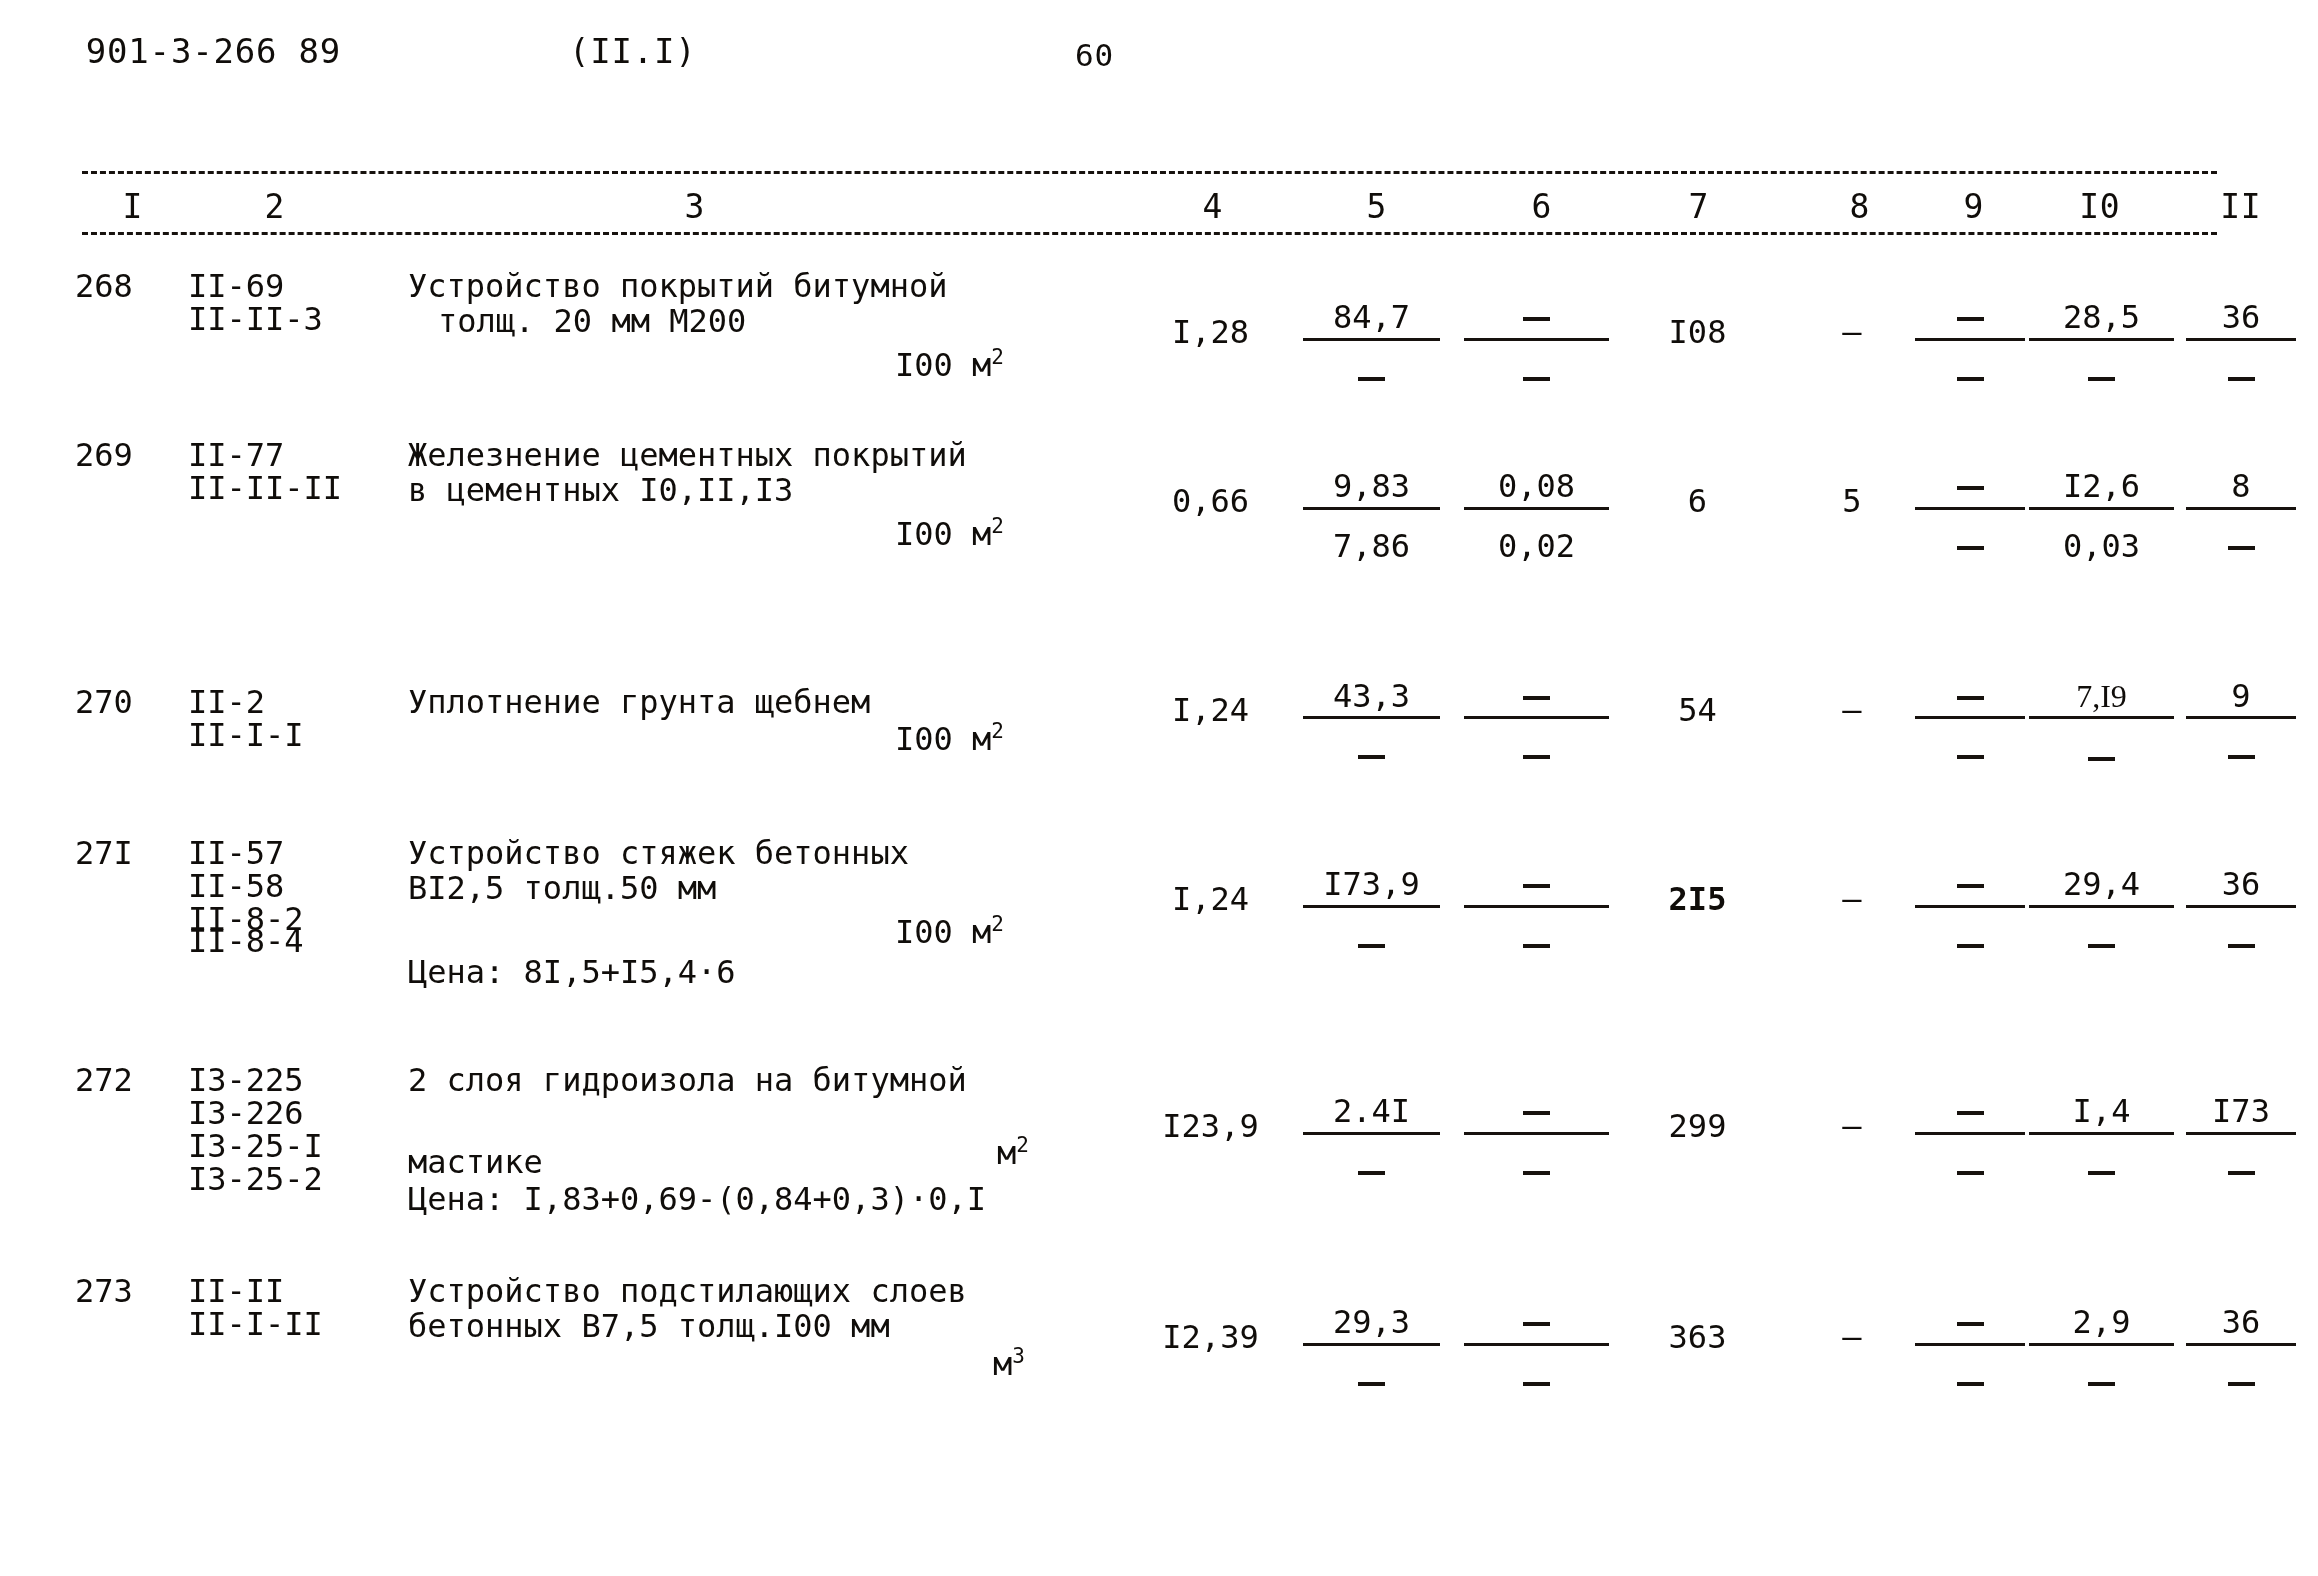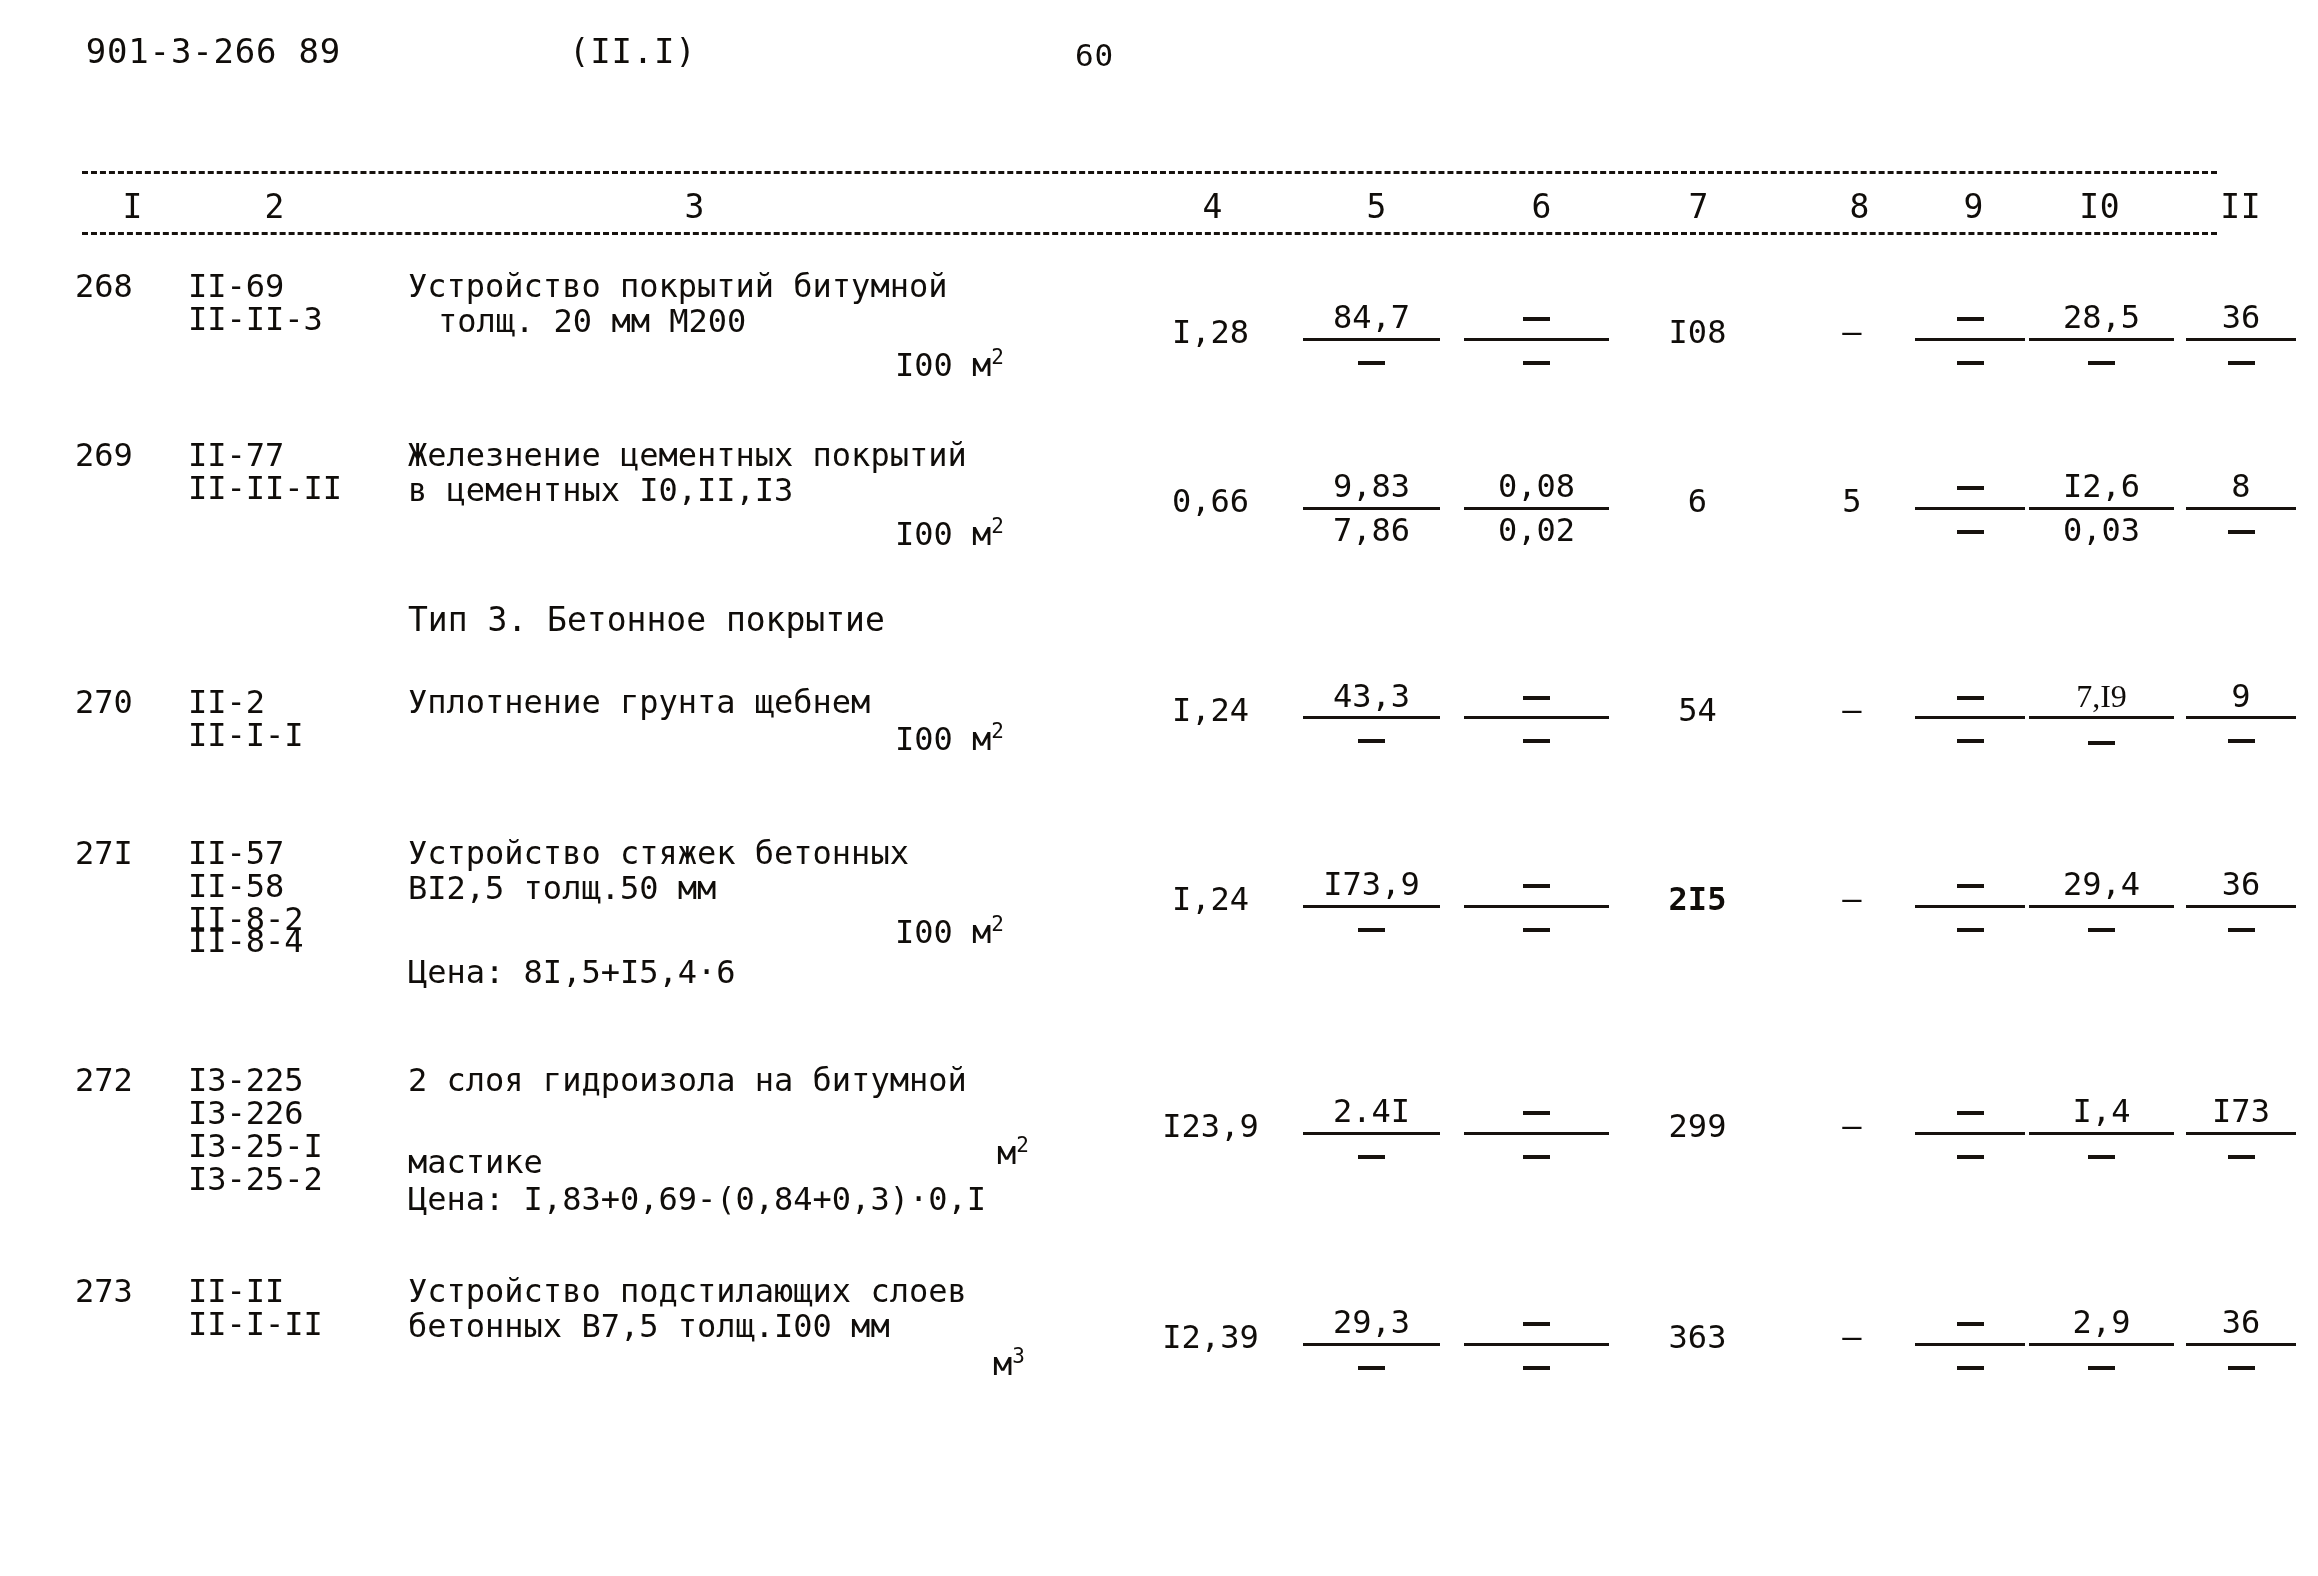--- a/index.html
+++ b/index.html
@@ -105,21 +105,21 @@
     font-size: 32px;
     line-height: 38px;
   }
   .frac .top {
     display: block;
     border-bottom: 3.1px solid #17120e;
     padding-bottom: 1.6px;
   }
   .frac .bot {
     display: block;
-    padding-top: 1px;
+    padding-top: 17px;
     min-height: 35px;
   }
   .dashmark {
     display: inline-block;
     width: 27px;
     height: 3.9px;
     background: #17120e;
     vertical-align: middle;
   }
   .plain {
@@ -226,21 +226,20 @@
     <div class="frac c10" style="top:31px;">
       <span class="top">I2,6</span>
       <span class="bot">0,03</span>
     </div>
     <div class="frac c11" style="top:31px;">
       <span class="top">8</span>
       <span class="bot"><span class="dashmark"></span></span>
     </div>
   </div>
 
-  <div class="center-title" style="top:600px;">Тип 3. Бетонное покрытие</div>
 
   <div class="row" style="top:683px;">
     <div class="cell c-num" style="top:0;">270</div>
     <div class="cell c-code" style="top:0;">II-2</div>
     <div class="cell c-code" style="top:33px;">II-I-I</div>
     <div class="cell c-desc" style="top:0;">Уплотнение грунта щебнем</div>
     <div class="c-unit" style="left:895px;top:36px;"><span>I00 м</span><span class="sup">2</span></div>
 
     <div class="plain c4" style="top:7.8px;">I,24</div>
     <div class="frac c5" style="top:-6.3px;">

